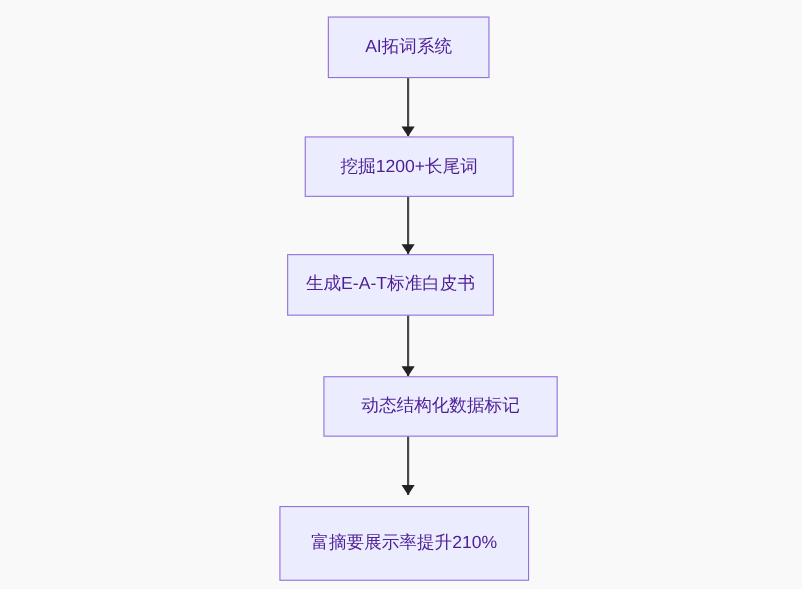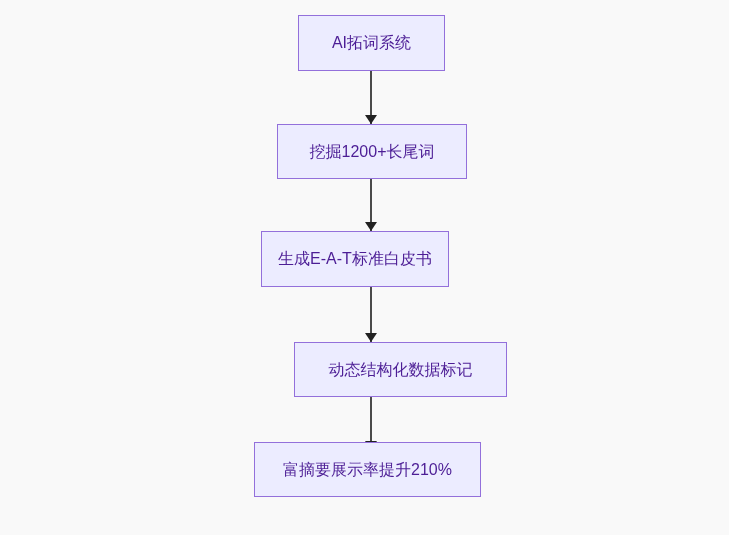--- a/index.html
+++ b/index.html
@@ -27,21 +27,21 @@
     display: flex;
     align-items: center;
     justify-content: center;
     text-align: center;
     line-height: 1.2;
   }
   .n1 { left: 298px; top: 15px;  width: 147px; height: 56px; }
   .n2 { left: 277px; top: 124px; width: 190px; height: 55px; }
   .n3 { left: 261px; top: 231px; width: 188px; height: 56px; }
   .n4 { left: 264px; top: 342px; width: 213px; height: 55px; margin-left: 30px; }
-  .n5 { left: 254px; top: 442px; width: 227px; height: 55px; }
+  .n5 { left: 254px; top: 460px; width: 227px; height: 68px; }
 
   .arrow {
     position: absolute;
     left: 370px;
     width: 2px;
     background: #4a4a4a;
   }
   .a1 { top: 71px;  height: 53px; }
   .a2 { top: 179px; height: 52px; }
   .a3 { top: 287px; height: 55px; }

